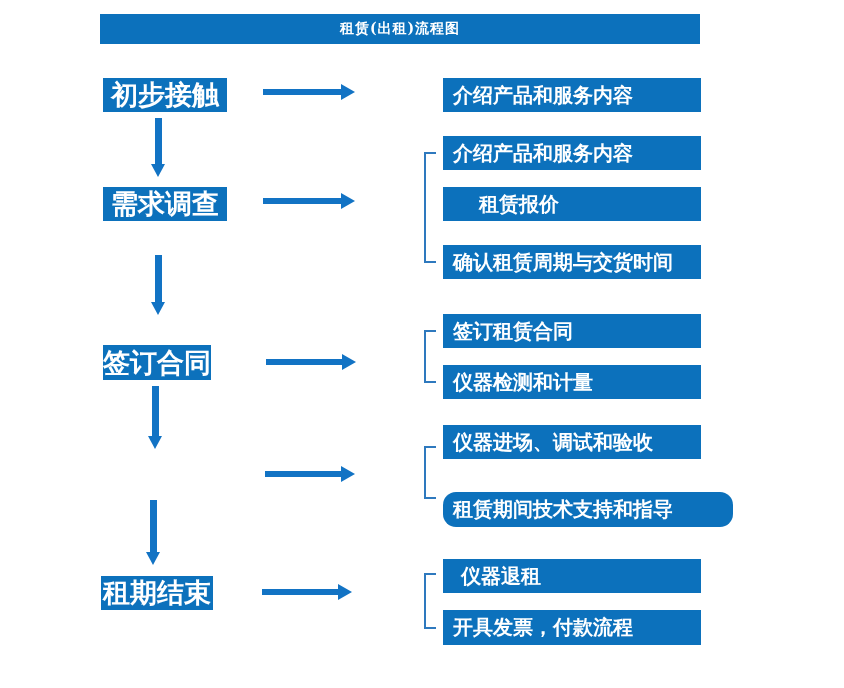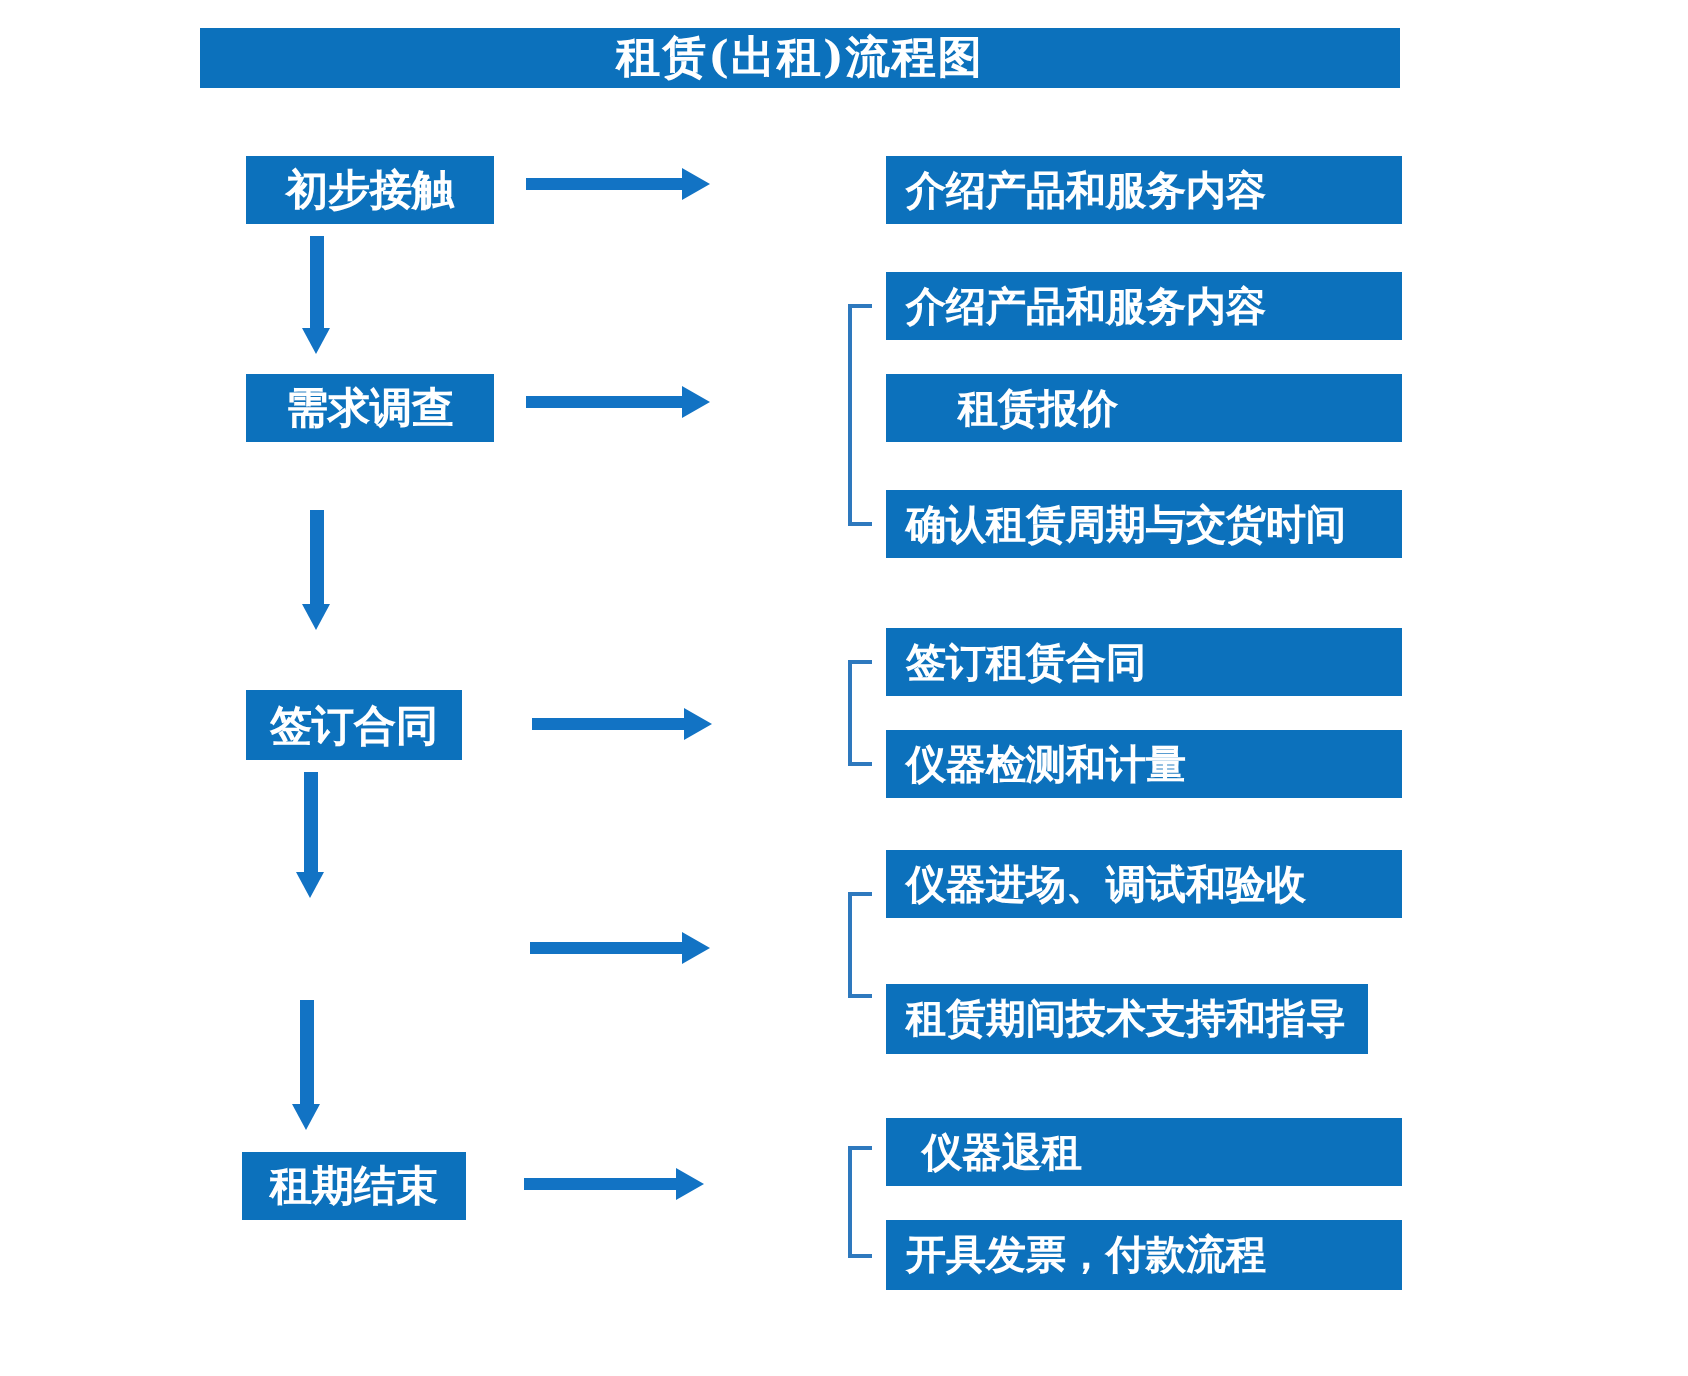--- a/index.html
+++ b/index.html
@@ -15,27 +15,26 @@
     position: absolute;
     background: #0C71BC;
     color: #ffffff;
     font-weight: bold;
     display: flex;
     align-items: center;
     box-sizing: border-box;
   }
   .title-bar {
     justify-content: center;
-    font-size: 22px;
+    font-size: 14px;
     letter-spacing: 1px;
   }
   .step {
     justify-content: center;
-    font-size: 21px;
-    margin-left: 20px;
+    font-size: 27px;
   }
   .detail {
     justify-content: flex-start;
     padding-left: 10px;
     font-size: 20px;
   }
   .h-arrow {
     position: absolute;
     height: 6px;
     background: #1273C4;
@@ -101,17 +100,17 @@
   <div class="bracket" style="left:424px; top:446px; height:53px;"></div>
   <div class="bracket" style="left:424px; top:573px; height:56px;"></div>
 
   <div class="box detail" style="left:443px; top:78px; width:258px; height:34px;">介绍产品和服务内容</div>
   <div class="box detail" style="left:443px; top:136px; width:258px; height:34px;">介绍产品和服务内容</div>
   <div class="box detail" style="left:443px; top:187px; width:258px; height:34px;padding-left:36px;">租赁报价</div>
   <div class="box detail" style="left:443px; top:245px; width:258px; height:34px;">确认租赁周期与交货时间</div>
   <div class="box detail" style="left:443px; top:314px; width:258px; height:34px;">签订租赁合同</div>
   <div class="box detail" style="left:443px; top:425px; width:258px; height:34px;">仪器进场、调试和验收</div>
   <div class="box detail" style="left:443px; top:365px; width:258px; height:34px;">仪器检测和计量</div>
-  <div class="box detail" style="left:443px; top:492px; width:241px; height:35px;">租赁期间技术支持和指导</div>
+  <div class="box detail" style="left:443px; top:492px; width:290px; height:35px;border-radius:13px;">租赁期间技术支持和指导</div>
   <div class="box detail" style="left:443px; top:559px; width:258px; height:34px;padding-left:18px;">仪器退租</div>
   <div class="box detail" style="left:443px; top:610px; width:258px; height:35px;">开具发票，付款流程</div>
 
 </div>
 
 </body></html>

